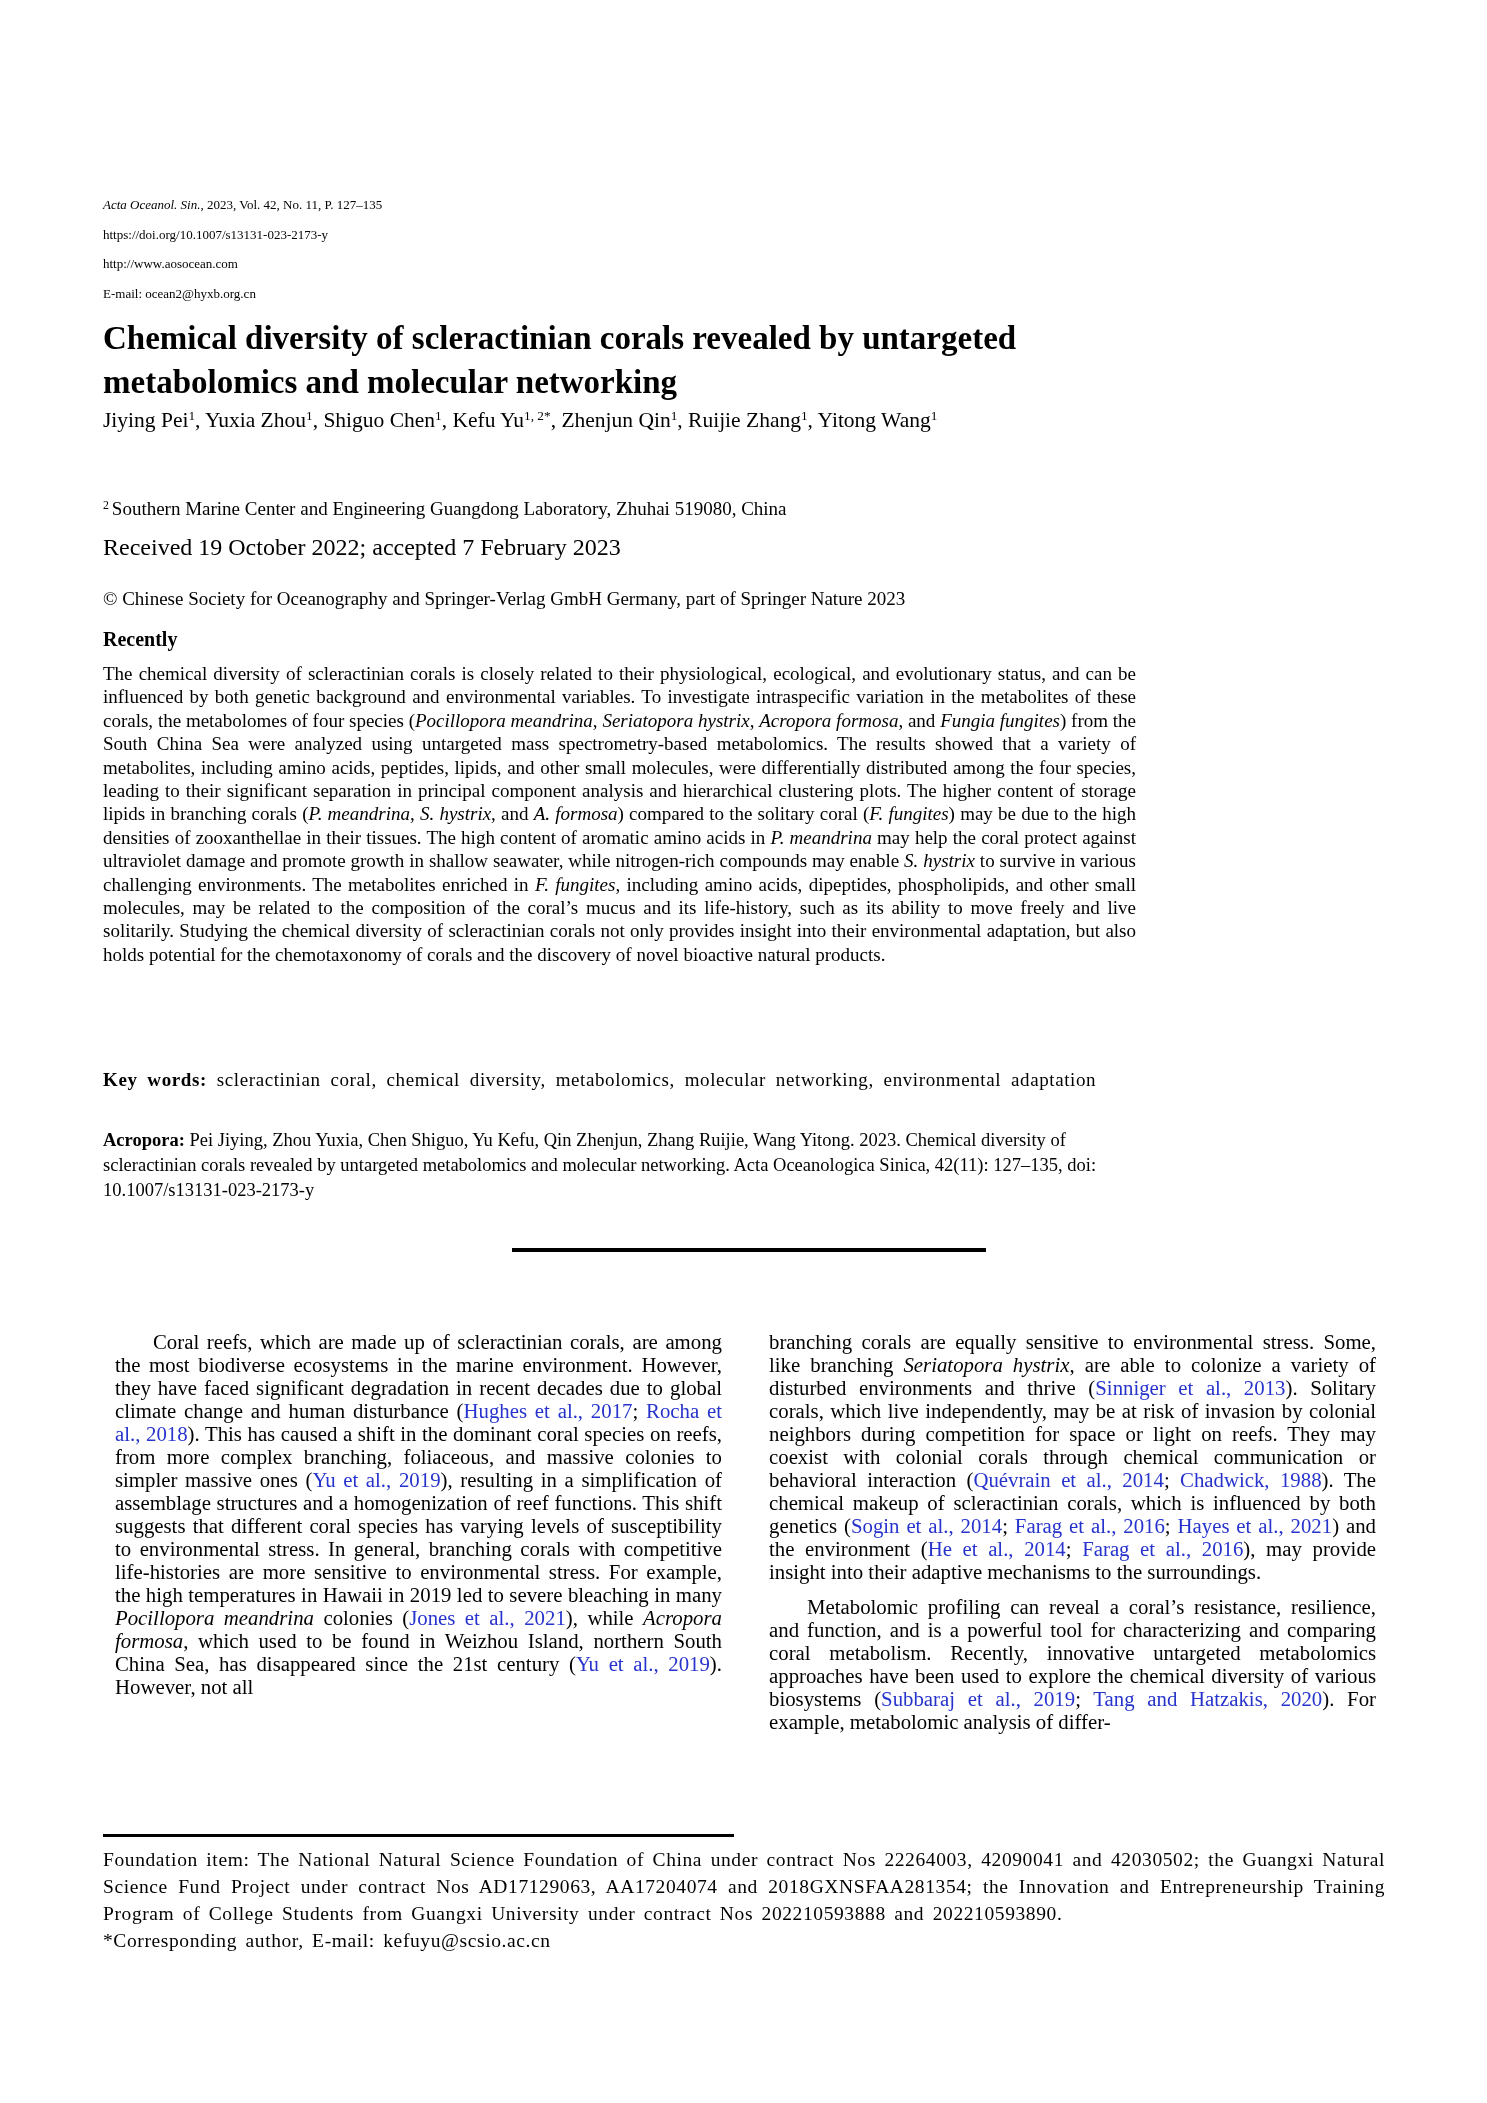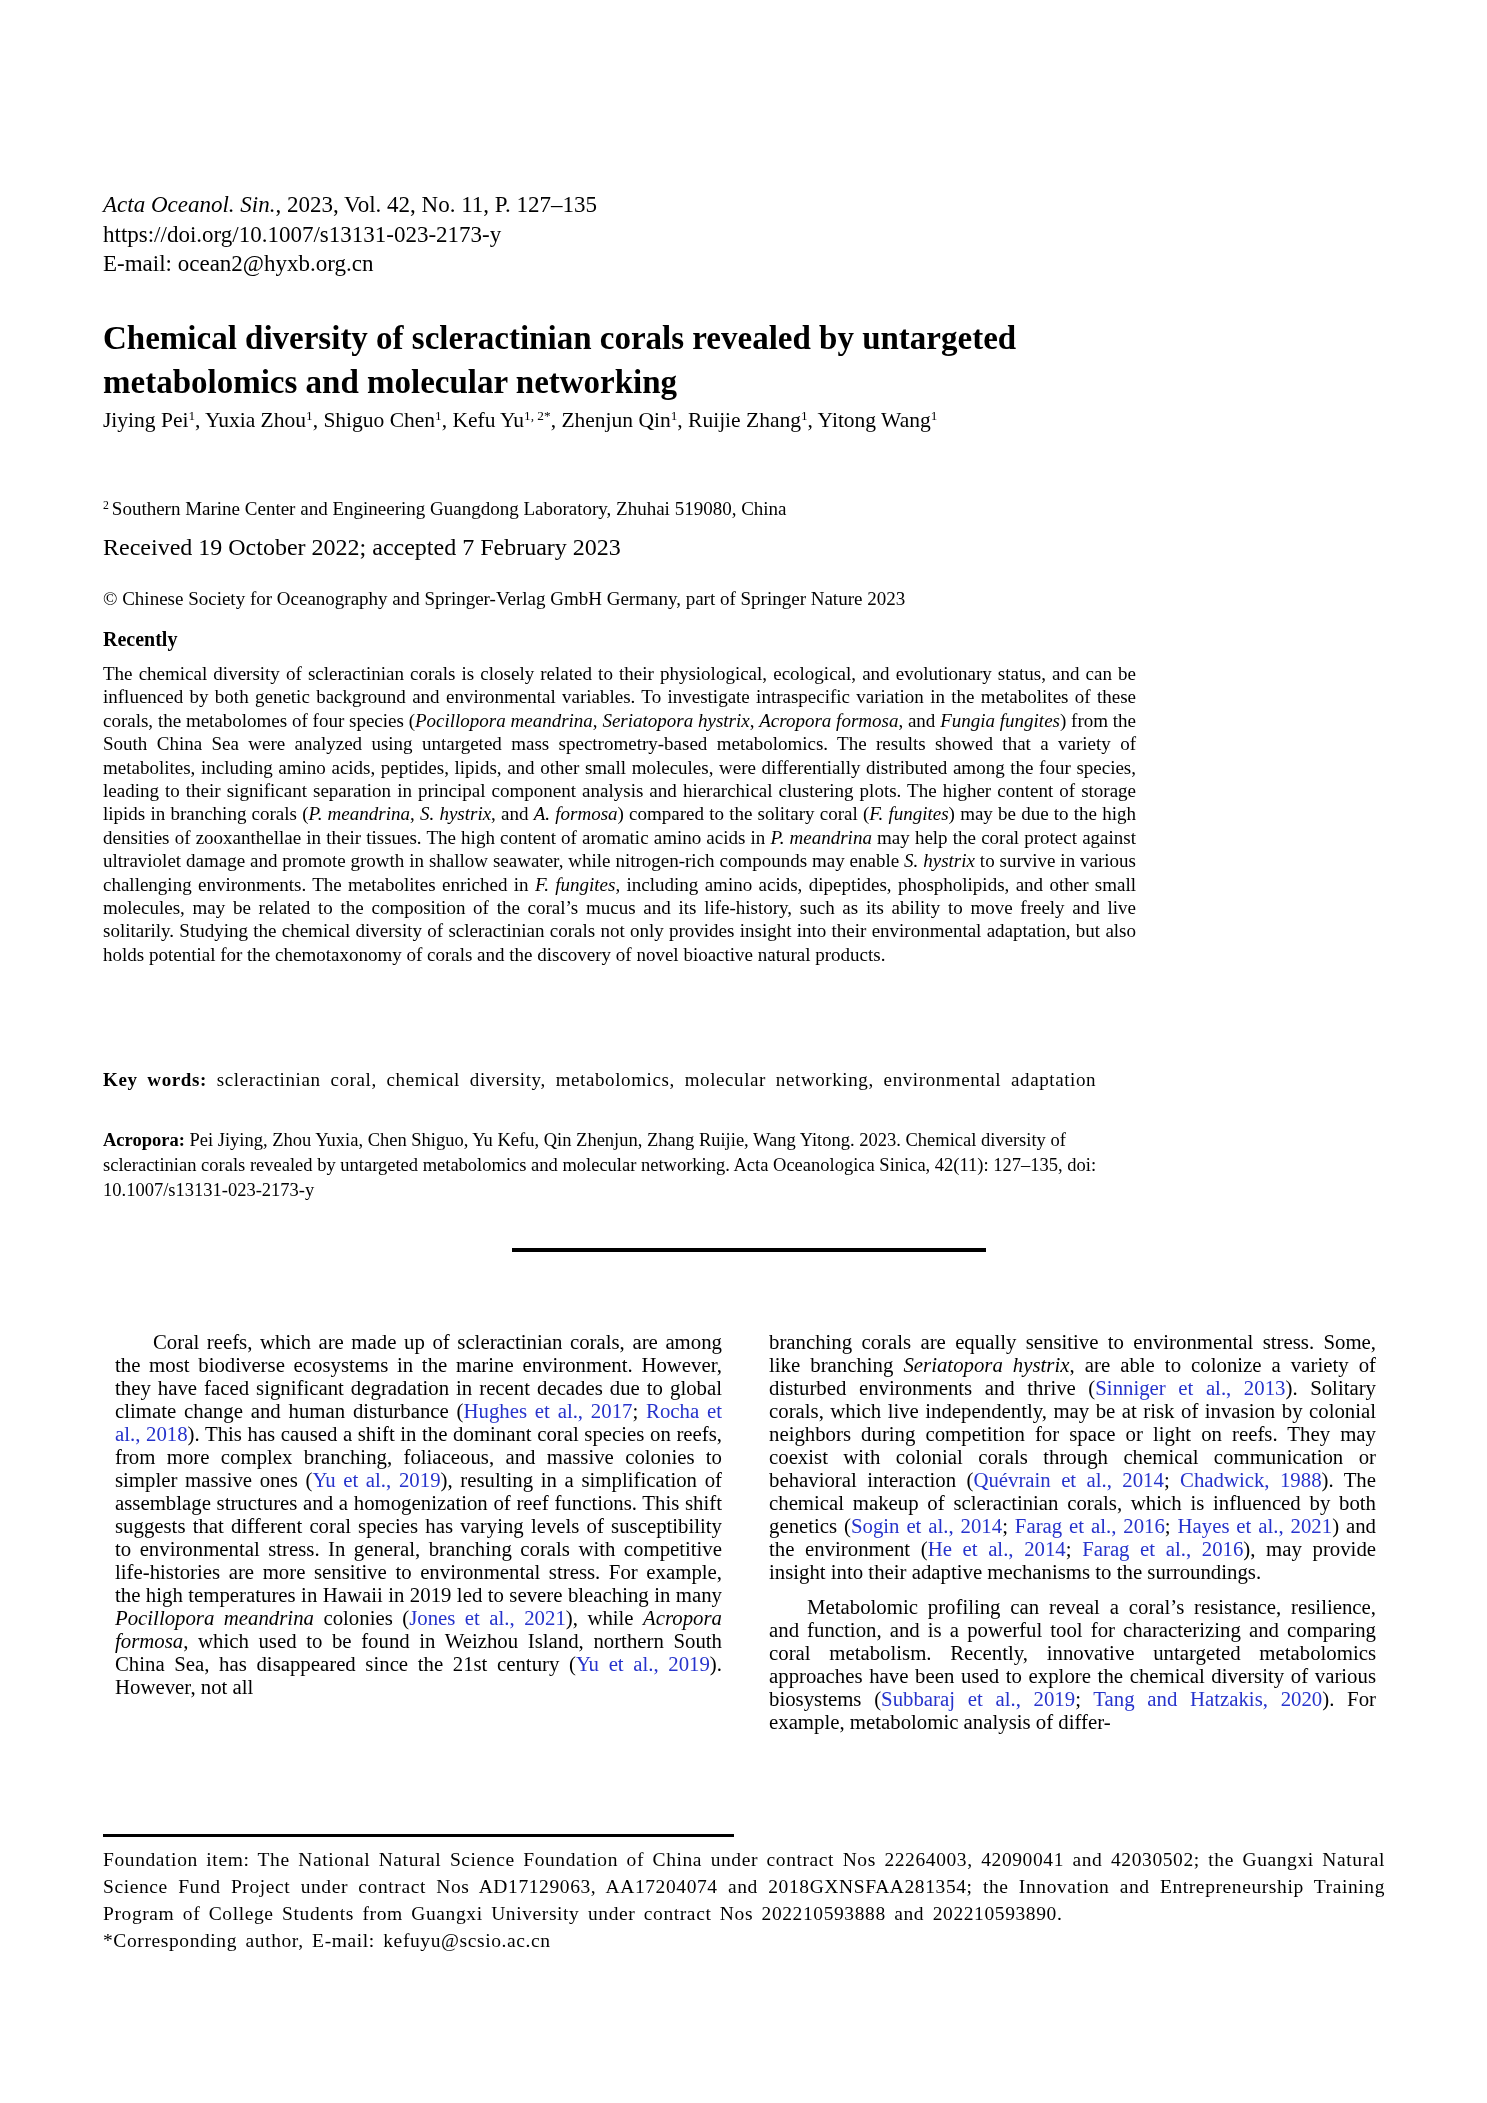--- a/index.html
+++ b/index.html
@@ -4,21 +4,21 @@
 <style>
   html,body { margin:0; padding:0; background:#888; }
   .page {
     position:relative; width:1487px; height:2103px; margin:0 auto;
     background:#ffffff; color:#000;
     font-family:"Liberation Serif", serif;
     overflow:hidden;
   }
   .abs { position:absolute; }
 
-  .jheader { left:103px; top:190px; width:1035px; font-size:23px; line-height:29.5px; }
+  .jheader { left:103px; top:190px; width:1035px; font-size:13px; line-height:29.5px; }
   .title   { left:103px; top:316px; width:920px; font-size:33px; line-height:44px; font-weight:bold; margin:0; }
   .authors { left:103px; top:408px; width:1035px; font-size:21.5px; }
   .affil   { left:103px; width:1035px; font-size:19px; line-height:26px; padding-left:14px; text-indent:-14px; box-sizing:border-box; }
   .affil1  { top:444px; }
   .affil2  { top:496px; }
   .received  { left:103px; top:534px; width:1035px; font-size:24px; }
   .copyright { left:103px; top:588px; width:1035px; font-size:19px; }
   .abs-head  { left:103px; top:628px; width:1035px; font-size:20px; font-weight:bold; }
   .abs-body  { left:103px; top:662px; width:1033px; font-size:19px; line-height:23.4px; text-align:justify; }
   .keywords  { left:103px; top:1068px; width:1033px; font-size:19px; line-height:23.5px; text-align:justify;
@@ -46,20 +46,21 @@
   .sg-s { font-size:0.62em; position:relative; top:-0.5em; }
 </style>
 </head>
 <body>
 
 <div class="page">
 
   <div class="abs jheader">
     <div><span class="sg-i">Acta Oceanol. Sin.</span><span class="sg-n">, 2023, Vol. 42, No. 11, P. 127–135</span></div>
     <div>https://doi.org/10.1007/s13131-023-2173-y</div>
+    <div>http://www.aosocean.com</div>
     <div>E-mail: ocean2@hyxb.org.cn</div>
   </div>
 
   <h1 class="abs title">Chemical diversity of scleractinian corals revealed by untargeted metabolomics and molecular networking</h1>
 
   <div class="abs authors"><span class="sg-n">Jiying Pei</span><span class="sg-s">1</span><span class="sg-n">, Yuxia Zhou</span><span class="sg-s">1</span><span class="sg-n">, Shiguo Chen</span><span class="sg-s">1</span><span class="sg-n">, Kefu Yu</span><span class="sg-s">1, 2*</span><span class="sg-n">, Zhenjun Qin</span><span class="sg-s">1</span><span class="sg-n">, Ruijie Zhang</span><span class="sg-s">1</span><span class="sg-n">, Yitong Wang</span><span class="sg-s">1</span></div>
 
   <div class="abs affil affil2"><span class="sg-s">2 </span><span class="sg-n">Southern Marine Center and Engineering Guangdong Laboratory, Zhuhai 519080, China</span></div>
 
   <div class="abs received">Received 19 October 2022; accepted 7 February 2023</div>

